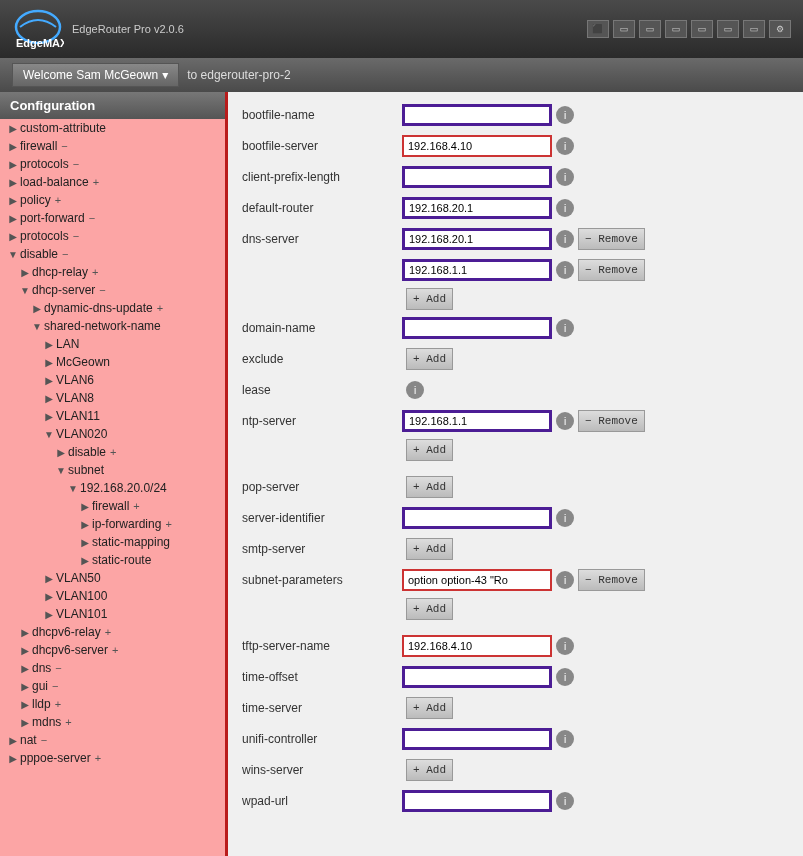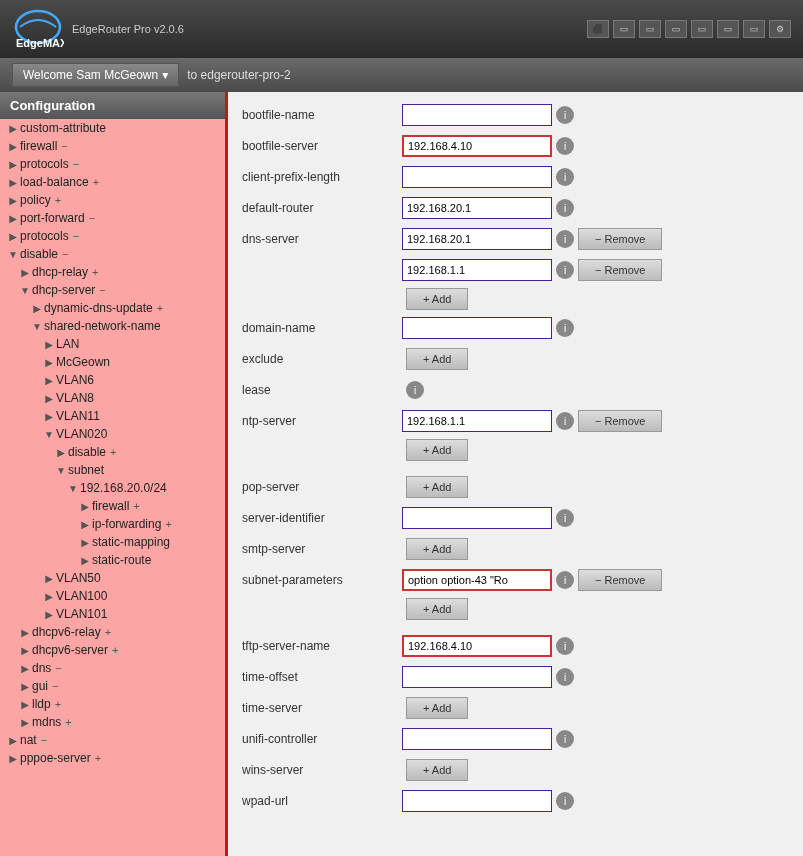--- a/index.html
+++ b/index.html
@@ -150,21 +150,21 @@
     .field-label {
       width: 160px;
       min-width: 160px;
       font-size: 12px;
       color: #333;
       padding-right: 8px;
     }
     .field-input {
       width: 150px;
       height: 22px;
-      border: 1px solid #4c1d95;
+      border: 3px solid #4c1d95;
       background: #fff;
       padding: 2px 4px;
       font-size: 11px;
     }
     .field-input.highlighted {
       border: 2px solid #cc3333;
     }
     .info-btn {
       width: 18px;
       height: 18px;
@@ -180,25 +180,26 @@
       justify-content: center;
       flex-shrink: 0;
     }
     .action-btn {
       height: 22px;
       border: 1px solid #999;
       background: linear-gradient(to bottom, #ddd, #bbb);
       color: #333;
       font-size: 11px;
       cursor: pointer;
-      padding: 0 16px;
+      padding: 0 6px;
       margin-left: 4px;
       display: flex;
       align-items: center;
       gap: 3px;
+      font-family: Liberation Mono, monospace;
     }
     .remove-btn {
       background: linear-gradient(to bottom, #ddd, #bbb);
     }
     .add-btn-row {
       display: flex;
       align-items: center;
       margin-bottom: 5px;
       padding-left: 160px;
     }

